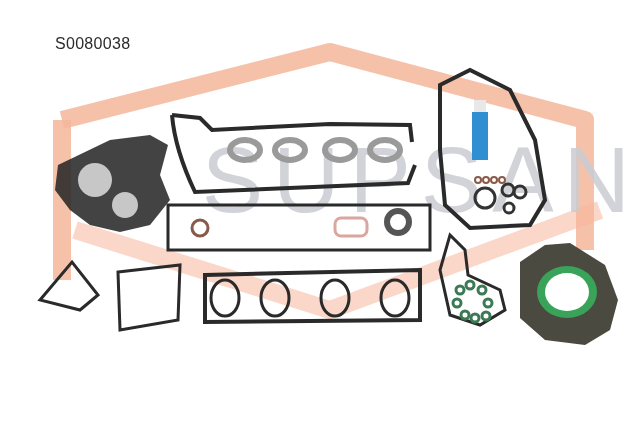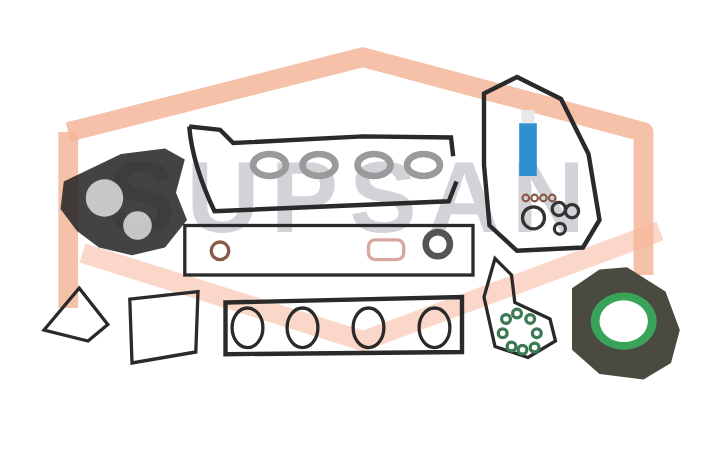--- a/index.html
+++ b/index.html
@@ -4,22 +4,22 @@
 <style>
   html, body { margin: 0; padding: 0; background: #ffffff; }
   body { width: 640px; height: 427px; overflow: hidden; position: relative; font-family: "Liberation Sans", sans-serif; }
   .stage { position: absolute; left: 0; top: 0; width: 640px; height: 427px; }
   .sku {
     position: absolute; left: 55px; top: 35px;
     font-size: 16px; color: #2b2b2b; letter-spacing: 0.3px;
     font-family: "Liberation Sans", sans-serif;
   }
   .wm-text {
-    position: absolute; left: 0; width: 640px; text-align: center;
-    font-family: "Liberation Sans", sans-serif; font-weight: bold;
+    position: absolute; left: 0; width: 640px; text-align: right;
+    font-family: "Liberation Sans", sans-serif; font-weight: normal;
   }
   .wm-brand {
     top: 128px; font-size: 92px; letter-spacing: 10px; color: #c9ccd2; opacity: 0.85;
   }
   .wm-tag {
     top: 325px; font-size: 58px; color: #f5b69a; opacity: 0.9; letter-spacing: 1px;
   }
   svg { position: absolute; left: 0; top: 0; }
 </style>
 </head>
@@ -104,13 +104,14 @@
     <g>
       <path d="M205 275 L420 270 L420 320 L205 322 Z" fill="none" stroke="#2a2a2a" stroke-width="4"></path>
       <ellipse cx="225" cy="298" rx="14" ry="18" fill="none" stroke="#2a2a2a" stroke-width="3"></ellipse>
       <ellipse cx="275" cy="298" rx="14" ry="18" fill="none" stroke="#2a2a2a" stroke-width="3"></ellipse>
       <ellipse cx="335" cy="298" rx="14" ry="18" fill="none" stroke="#2a2a2a" stroke-width="3"></ellipse>
       <ellipse cx="395" cy="298" rx="14" ry="18" fill="none" stroke="#2a2a2a" stroke-width="3"></ellipse>
     </g>
   </svg>
 
 
+  <div class="sku">S0080038</div>
 </div>
 
 </body></html>

